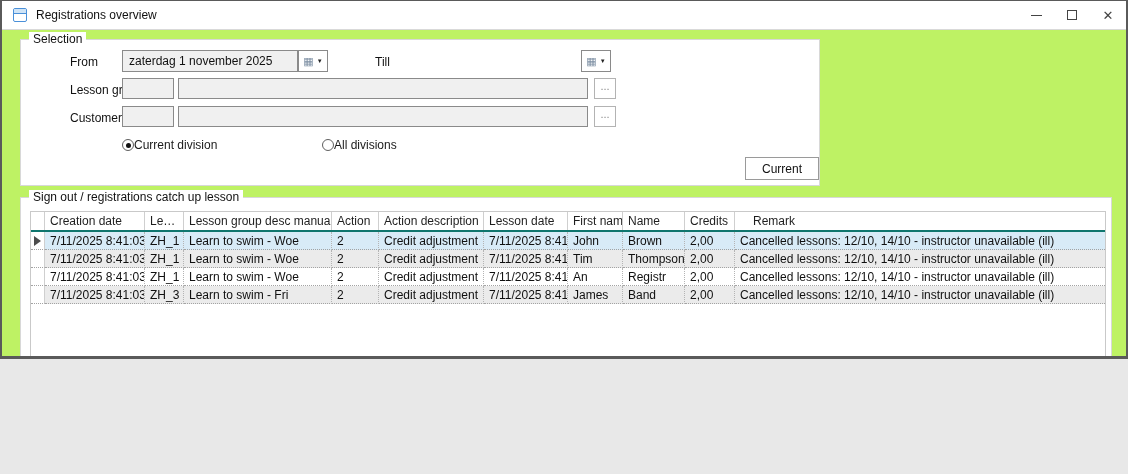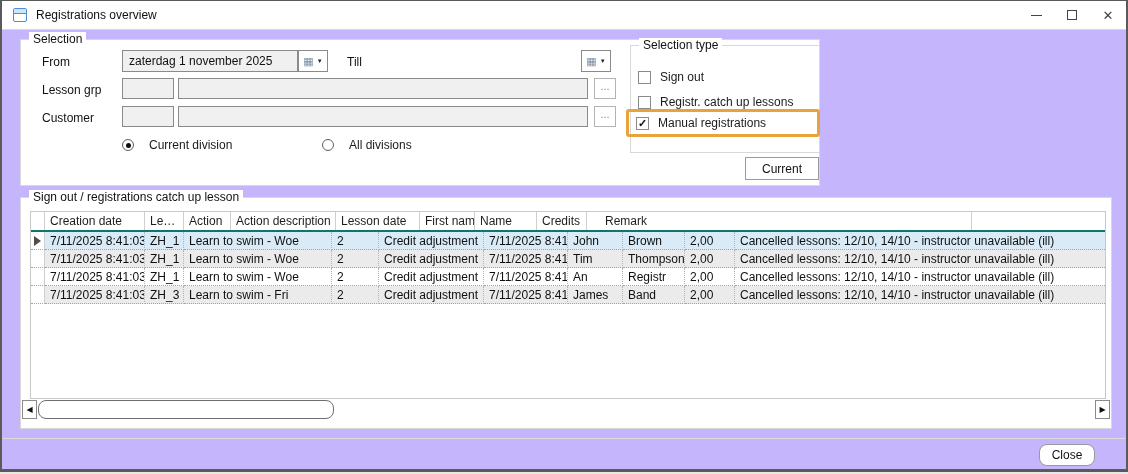--- a/index.html
+++ b/index.html
@@ -1,47 +1,47 @@
 <!DOCTYPE html>
 <html style="--hl: #E9A33C; --sel: #D8EBF7; --alt: #EBEBEB;"><head>
 <meta charset="utf-8">
 <style>
   html,body{margin:0;padding:0;background:#e8e8e8;font-family:"Liberation Sans",sans-serif;}
   .window{
-    position:relative;width:1128px;height:472px;box-sizing:border-box;background:#c4b5fd;
+    position:relative;width:1128px;height:359px;box-sizing:border-box;background:#bef264;
     border:1px solid #5a5a5a;border-left-width:2px;border-right-width:2px;border-bottom-width:3px;
     font-size:12px;color:#1b1b1b;overflow:hidden;
   }
   
   .titlebar{position:absolute;left:0;top:0;right:0;height:28px;background:#fff;border-bottom:1px solid #d9d9d9;display:flex;align-items:center;}
   .app-icon{width:14px;height:14px;box-sizing:border-box;border:1px solid #4a90d9;border-radius:2px;margin-left:11px;background:#fff;}
   .app-icon .strip{height:4px;background:#cfe4f7;border-bottom:1px solid #4a90d9;border-radius:1px 1px 0 0;}
   .title-text{margin-left:9px;font-size:12px;color:#111;}
   .tb-buttons{margin-left:auto;display:flex;height:100%;}
   .tb-btn{width:36px;height:100%;display:flex;align-items:center;justify-content:center;color:#444;}
   .glyph-min{width:11px;height:1px;background:#444;}
   .glyph-max{width:10px;height:10px;box-sizing:border-box;border:1px solid #444;}
   .glyph-close{font-size:13px;line-height:1;color:#444;}
   
   .groupbox{position:absolute;box-sizing:border-box;border:1px solid #d8d8d8;background:#fff;}
   .group-label{position:absolute;top:-8px;left:8px;background:#fff;padding:0 4px;font-size:12px;color:#111;white-space:nowrap;}
   
-  .flabel{position:absolute;font-size:12px;color:#111;white-space:nowrap;}
+  .flabel{position:absolute;font-size:12px;color:#111;white-space:nowrap;margin-left:28px;}
   .tinput{position:absolute;box-sizing:border-box;background:#f0f0f0;border:1px solid #8a8a8a;font-size:12px;color:#111;
           padding:3px 0 8px 6px;white-space:nowrap;overflow:hidden;}
   .dd-btn{position:absolute;box-sizing:border-box;background:#fff;border:1px solid #8a8a8a;display:flex;align-items:center;justify-content:center;gap:3px;}
   .cal-glyph{font-size:11px;line-height:1;color:#7d8fa3;}
   .dd-arrow{font-size:6px;line-height:1;color:#222;}
   .browse-btn{position:absolute;box-sizing:border-box;background:#fff;border:1px solid #b3b3b3;color:#8a8a8a;
               font-size:11px;text-align:center;line-height:14px;}
   .radio-row{position:absolute;display:flex;align-items:center;height:14px;}
   .radio-circle{width:12px;height:12px;box-sizing:border-box;border:1px solid #5f5f5f;border-radius:50%;background:#fff;display:flex;align-items:center;justify-content:center;}
   .radio-dot{width:5px;height:5px;border-radius:50%;background:#111;display:none;}
   .radio-row.sel .radio-dot{display:block;}
-  .radio-label{margin-left:15px;}
+  .radio-label{margin-left:0;}
   .check-row{position:absolute;display:flex;align-items:center;box-sizing:border-box;left:7px;right:6px;height:22px;}
   .check-row.hl{left:-5px;width:194px;right:auto;height:28px;border:3px solid var(--hl,#E9A33C);border-radius:3px;padding-left:7px;}
   .checkbox{width:13px;height:13px;box-sizing:border-box;border:1px solid #8a8a8a;background:#fff;margin-right:9px;
             display:flex;align-items:center;justify-content:center;font-size:11px;font-weight:bold;color:#111;line-height:1;flex:none;}
   .check-label{white-space:nowrap;}
   .push-btn{position:absolute;box-sizing:border-box;background:#fff;border:1px solid #9a9a9a;font-size:12px;color:#111;
             display:flex;align-items:center;justify-content:center;font-family:"Liberation Sans",sans-serif;}
   
   .grid-viewport{position:absolute;left:28px;top:210px;width:1076px;height:188px;box-sizing:border-box;
                  border:1px solid #c9c9c9;background:#fff;overflow:hidden;}
@@ -119,49 +119,33 @@
           <span class="radio-dot"></span>
         </span>
         <span class="radio-label">Current division</span>
       </div>
       <div class="radio-row" style="left: 320px; top: 137px;">
         <span class="radio-circle"></span>
         <span class="radio-label">All divisions</span>
       </div>
     </div>
 
-  <div class="groupbox" style="left:628px;top:44px;width:190px;height:108px;">
-    <span class="group-label">Selection type</span>
-    <div>
-        <div class="check-row" style="top: 20px;">
-          <span class="checkbox"></span>
-          <span class="check-label">Sign out</span>
-        </div>
-        <div class="check-row" style="top: 45px;">
-          <span class="checkbox"></span>
-          <span class="check-label">Registr. catch up lessons</span>
-        </div>
-        <div class="check-row hl" style="top: 63px;">
-          <span class="checkbox">✓</span>
-          <span class="check-label">Manual registrations</span>
-        </div>
-      </div>
-  </div>
 
   <div class="push-btn" style="left:743px;top:156px;width:74px;height:23px;">Current</div>
 
   <div class="groupbox" style="left:18px;top:196px;width:1092px;height:232px;">
     <span class="group-label">Sign out / registrations catch up lesson</span>
   </div>
 
   <div class="grid-viewport">
     <div class="thead">
         <div class="cell hcell" style="width: 14px;"></div>
         <div class="cell hcell" style="width: 100px;">Creation date</div>
         <div class="cell hcell" style="width: 39px;">Le…</div>
+        <div class="cell hcell" style="width: 148px;">Lesson group desc manual</div>
         <div class="cell hcell" style="width: 47px;">Action</div>
         <div class="cell hcell" style="width: 105px;">Action description</div>
         <div class="cell hcell" style="width: 84px;">Lesson date</div>
         <div class="cell hcell" style="width: 55px;">First name</div>
         <div class="cell hcell" style="width: 62px;">Name</div>
         <div class="cell hcell" style="width: 50px;">Credits</div>
         <div class="cell hcell" style="width: 372px; margin-left: 13px;">Remark</div>
       </div>
     <div>
         <div class="trow selected">

